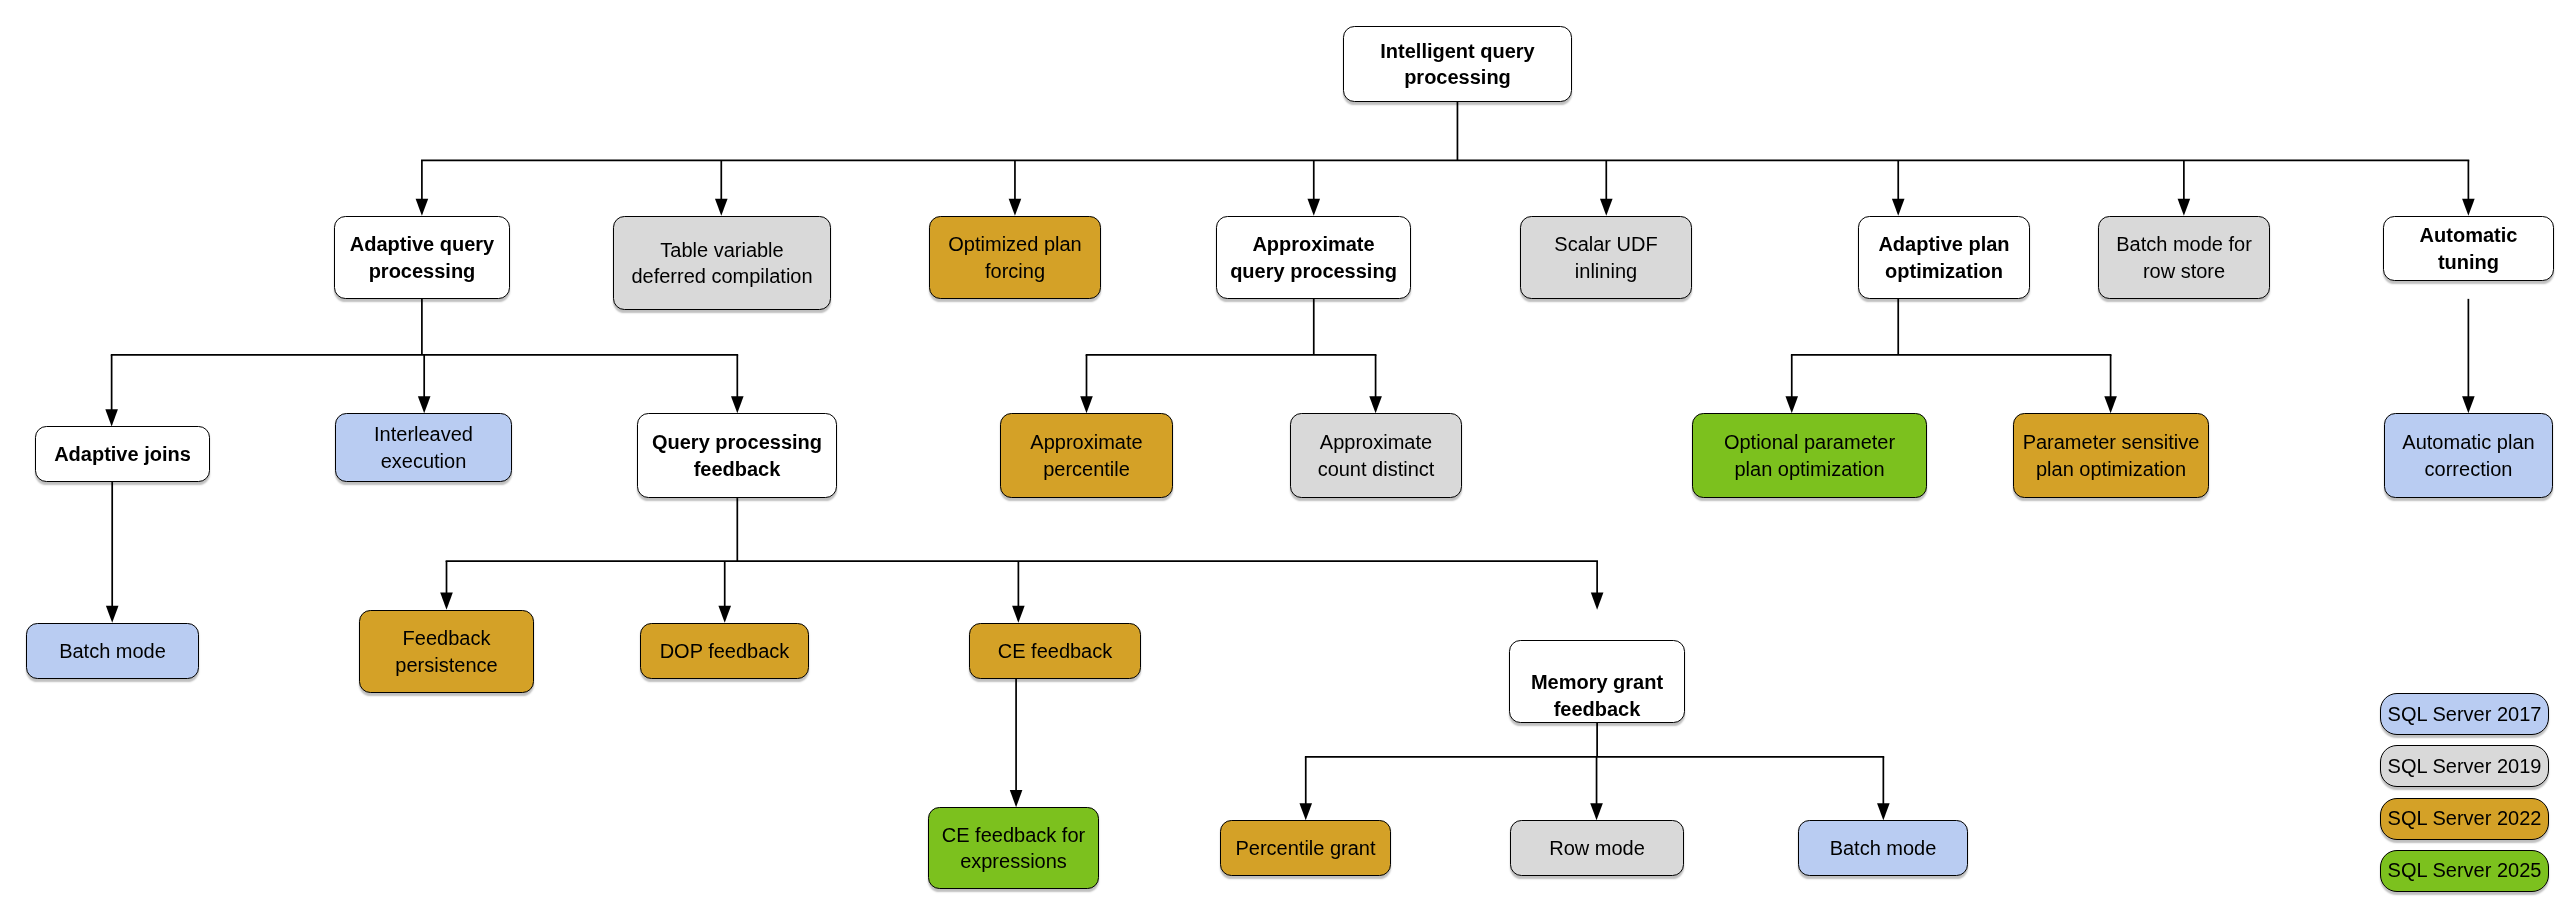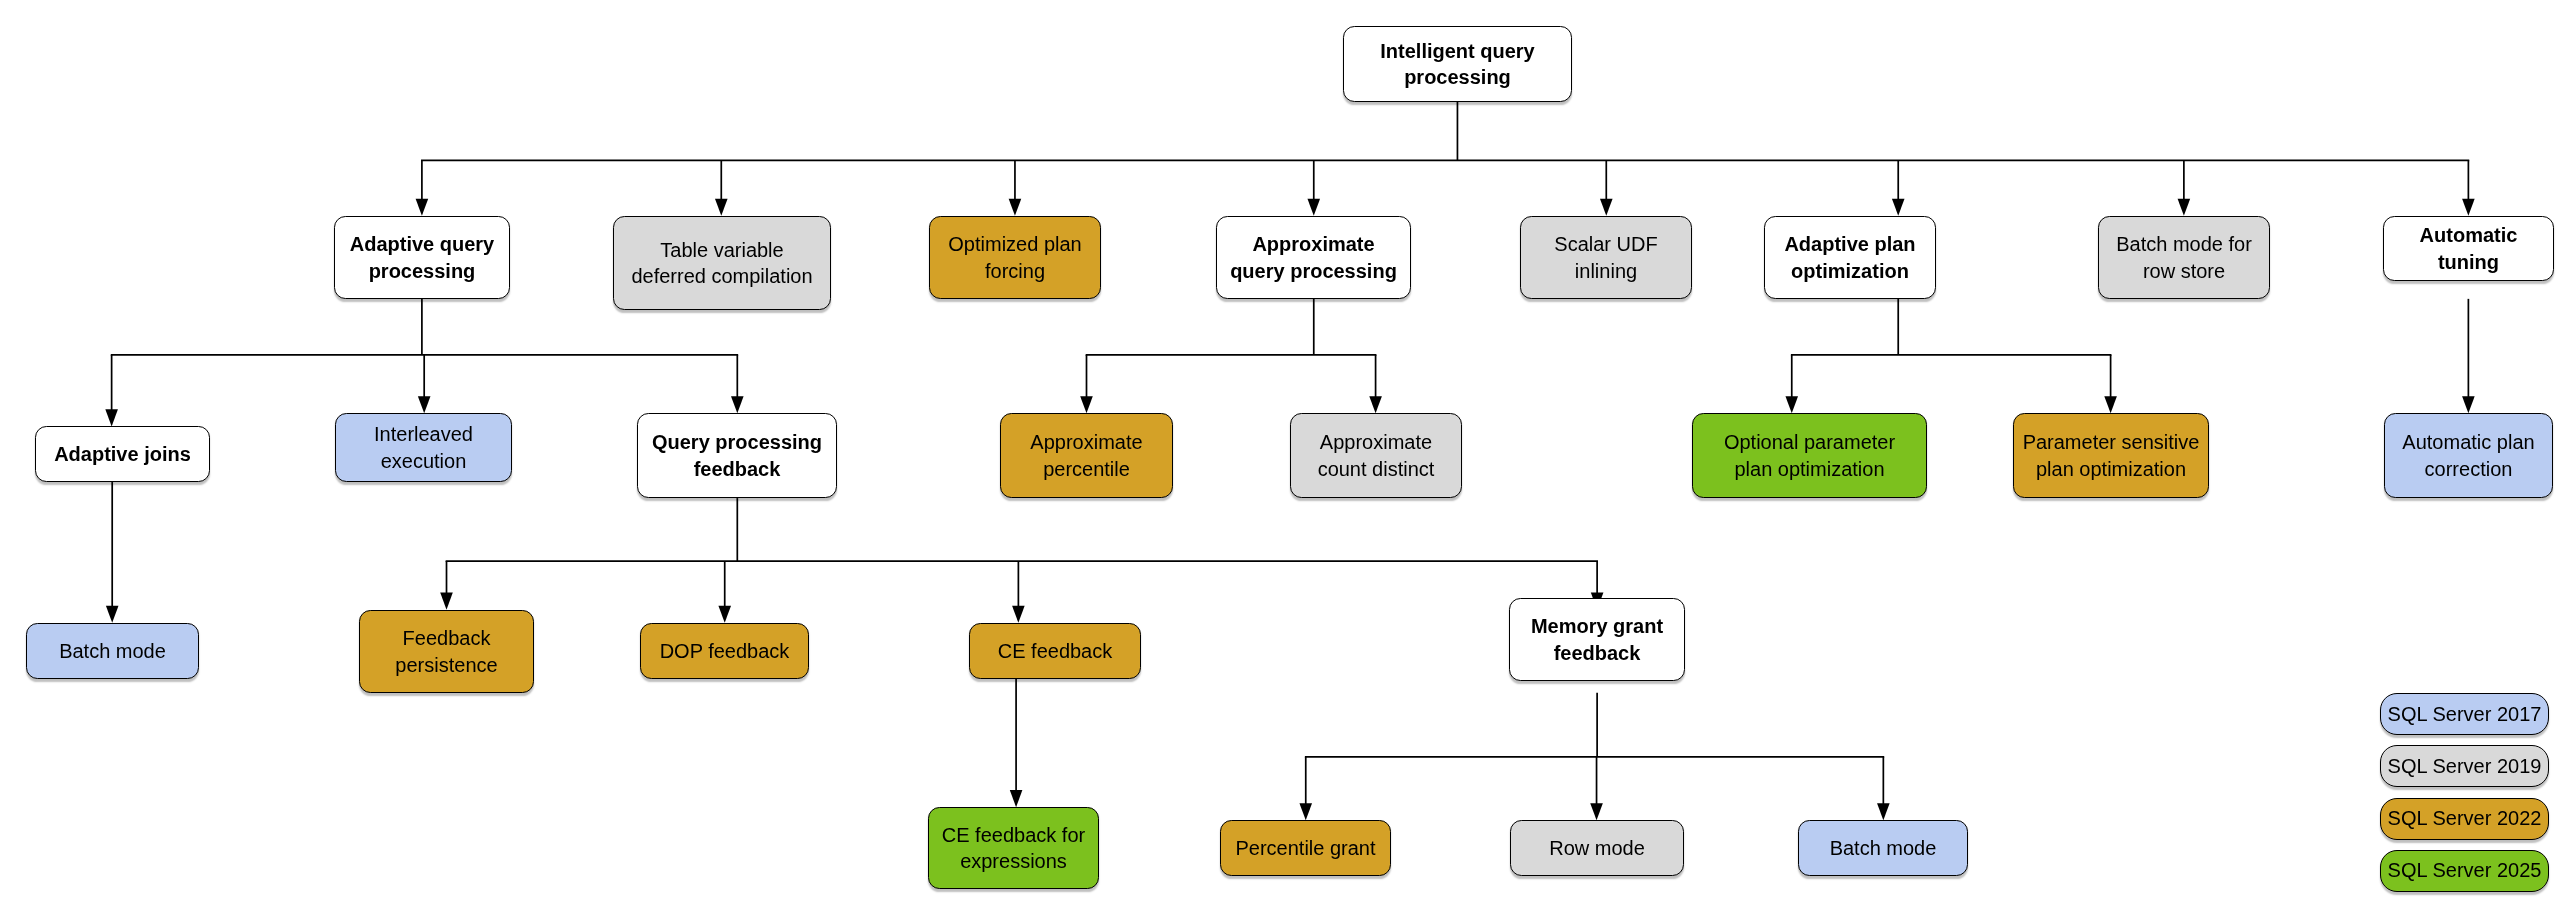--- a/index.html
+++ b/index.html
@@ -170,21 +170,21 @@
 forcing</span>
       </div>
       <div class="node bold" style="left: 1216px; top: 216px; width: 195px; height: 83px; background: rgb(255, 255, 255);">
         <span class="lbl">Approximate
 query processing</span>
       </div>
       <div class="node" style="left: 1520px; top: 216px; width: 172px; height: 83px; background: rgb(217, 217, 217);">
         <span class="lbl">Scalar UDF
 inlining</span>
       </div>
-      <div class="node bold" style="left: 1764px; top: 216px; width: 172px; height: 83px; background: rgb(255, 255, 255);">
+      <div class="node bold" style="left: 1858px; top: 216px; width: 172px; height: 83px; background: rgb(255, 255, 255);">
         <span class="lbl">Adaptive plan
 optimization</span>
       </div>
       <div class="node" style="left: 2098px; top: 216px; width: 172px; height: 83px; background: rgb(217, 217, 217);">
         <span class="lbl">Batch mode for
 row store</span>
       </div>
       <div class="node bold" style="left: 2383px; top: 216px; width: 171px; height: 65px; background: rgb(255, 255, 255);">
         <span class="lbl">Automatic
 tuning</span>
@@ -226,21 +226,21 @@
       <div class="node" style="left: 359px; top: 610px; width: 175px; height: 83px; background: rgb(212, 161, 39);">
         <span class="lbl">Feedback
 persistence</span>
       </div>
       <div class="node" style="left: 640px; top: 623px; width: 169px; height: 56px; background: rgb(212, 161, 39);">
         <span class="lbl">DOP feedback</span>
       </div>
       <div class="node" style="left: 933px; top: 623px; width: 172px; height: 56px; background: rgb(212, 161, 39); margin-left: 36px;">
         <span class="lbl">CE feedback</span>
       </div>
-      <div class="node bold" style="left: 1509px; top: 598px; width: 176px; height: 83px; background: rgb(255, 255, 255);">
+      <div class="node bold" style="left: 1509px; top: 640px; width: 176px; height: 83px; background: rgb(255, 255, 255); align-items: flex-end;">
         <span class="lbl">Memory grant
 feedback</span>
       </div>
       <div class="node" style="left: 928px; top: 807px; width: 171px; height: 82px; background: rgb(124, 193, 30);">
         <span class="lbl">CE feedback for
 expressions</span>
       </div>
       <div class="node" style="left: 1220px; top: 820px; width: 171px; height: 56px; background: rgb(212, 161, 39);">
         <span class="lbl">Percentile grant</span>
       </div>

